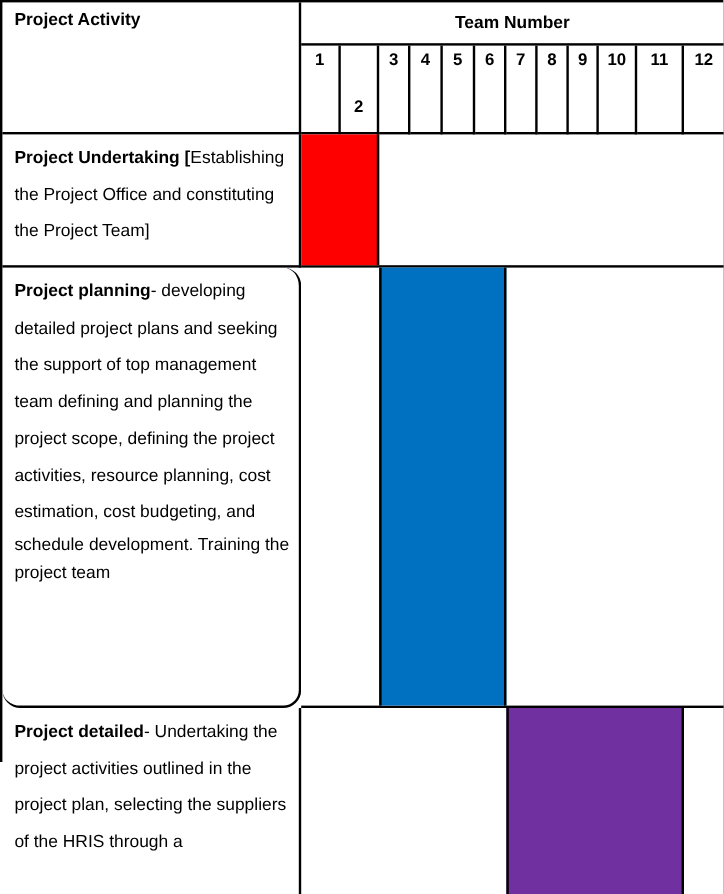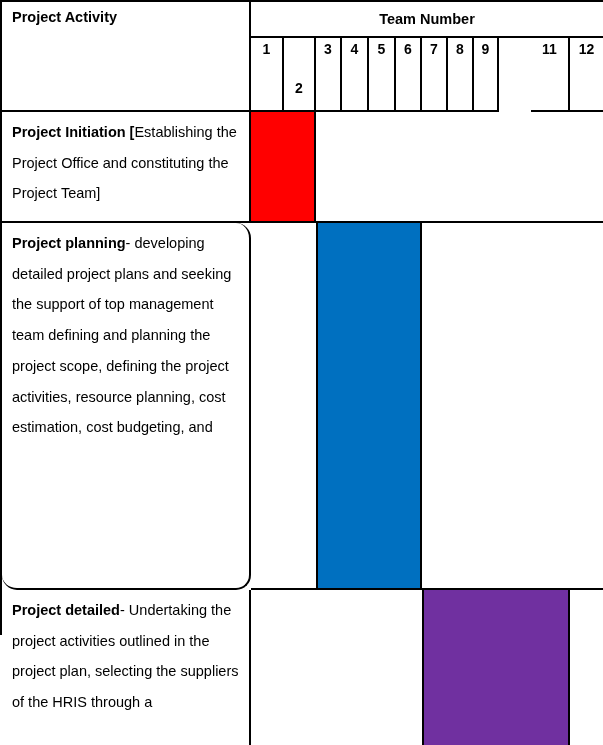--- a/index.html
+++ b/index.html
@@ -158,34 +158,37 @@
       </div>
       <div class="week-head-cell align-top" style="left: 171px; width: 26px;">
         <span>7</span>
       </div>
       <div class="week-head-cell align-top" style="left: 197px; width: 26px;">
         <span>8</span>
       </div>
       <div class="week-head-cell align-top" style="left: 223px; width: 25px;">
         <span>9</span>
       </div>
+      <div class="week-head-cell align-top" style="left: 248px; width: 32px;">
+        <span>10</span>
+      </div>
       <div class="week-head-cell align-top" style="left: 280px; width: 39px;">
         <span>11</span>
       </div>
       <div class="week-head-cell align-top" style="left: 319px; width: 35px;">
         <span>12</span>
       </div>
     </div>
 
   <div id="body-rows">
-      <div class="cell act-cell" style="top: 110px; height: 111px;"><b>Project Initiation [</b><span>Establishing the Project Office and constituting the Project Team]</span></div>
+      <div class="cell act-cell" style="top: 110px; height: 111px;"><b>Project Undertaking [</b><span>Establishing the Project Office and constituting the Project Team]</span></div>
       <div class="track" style="top: 110px; height: 111px;">
         <div class="bar first-col" style="left: 0px; width: 65px; background: rgb(255, 0, 0);"></div>
       </div>
-      <div class="cell act-cell" style="top: 221px; height: 367px; border-radius: 15px;"><b>Project planning</b><span>- developing detailed project plans and seeking the support of top management team defining and planning the project scope, defining the project activities, resource planning, cost estimation, cost budgeting, and</span></div>
+      <div class="cell act-cell" style="top: 221px; height: 367px; border-radius: 15px;"><b>Project planning</b><span>- developing detailed project plans and seeking the support of top management team defining and planning the project scope, defining the project activities, resource planning, cost estimation, cost budgeting, and</span><span class="tight">schedule development. Training the project team</span></div>
       <div class="track" style="top: 221px; height: 367px;">
         <div class="bar" style="left: 65px; width: 106px; background: rgb(0, 112, 192);"></div>
       </div>
       <div class="cell act-cell" style="top: 588px; height: 157px;"><b>Project detailed</b><span>- Undertaking the project activities outlined in the project plan, selecting the suppliers of the HRIS through a</span></div>
       <div class="track" style="top: 588px; height: 157px;">
         <div class="bar" style="left: 171px; width: 148px; background: rgb(112, 48, 160);"></div>
       </div>
     </div>
 
 </div>

